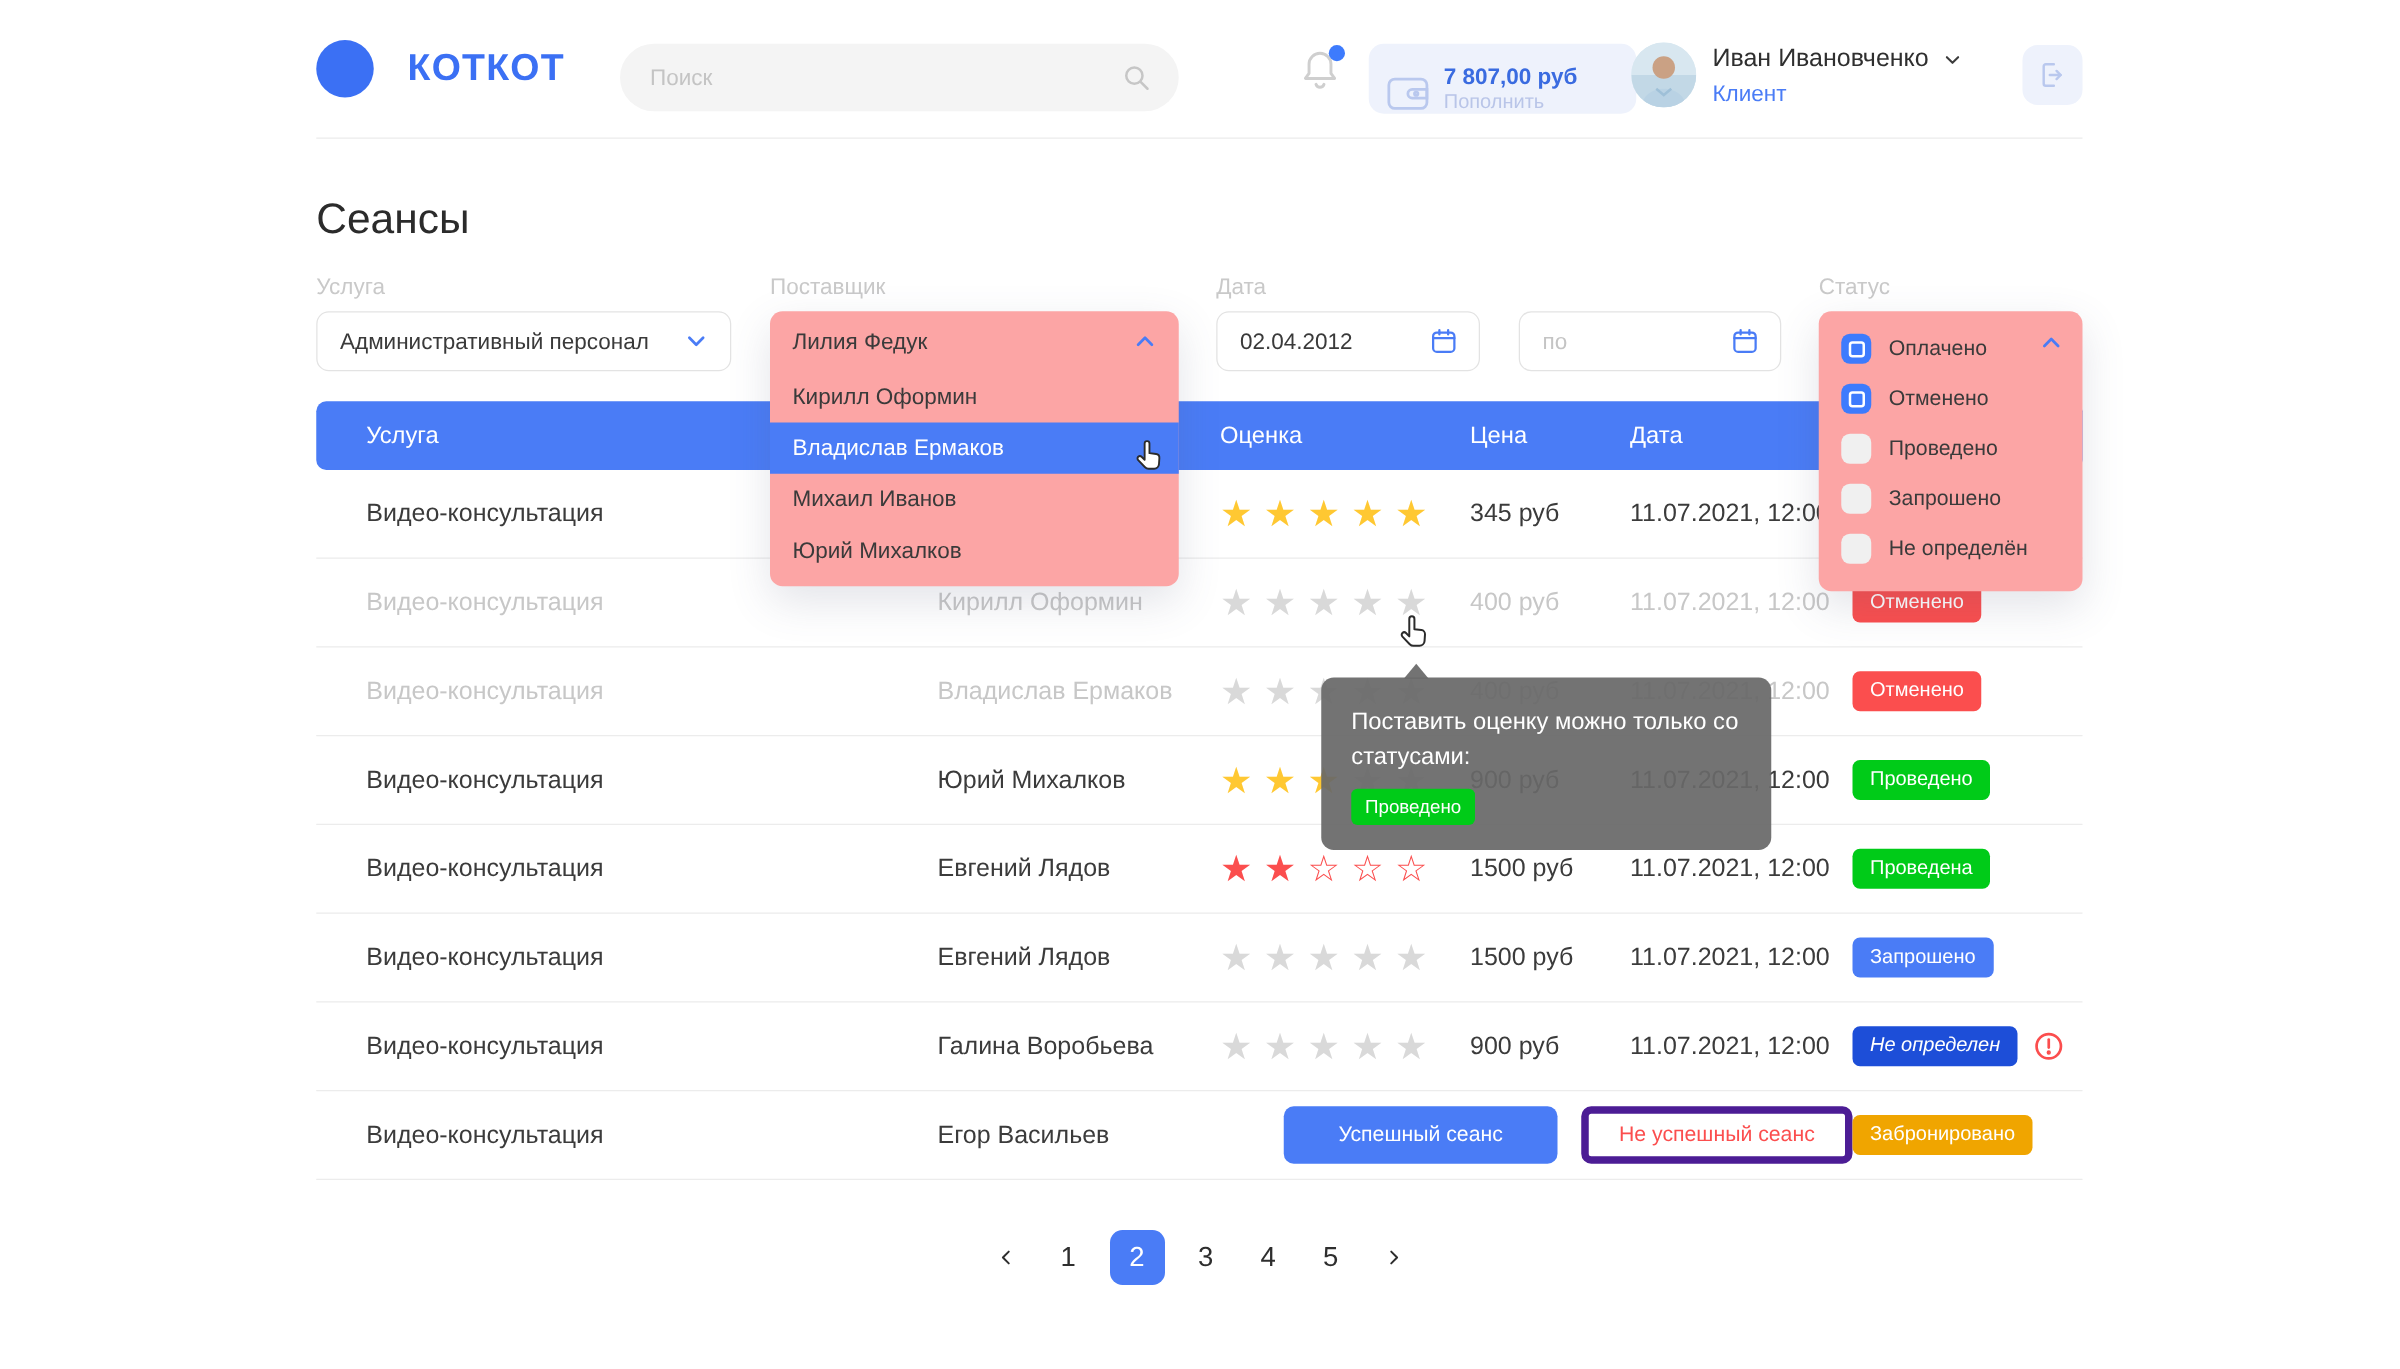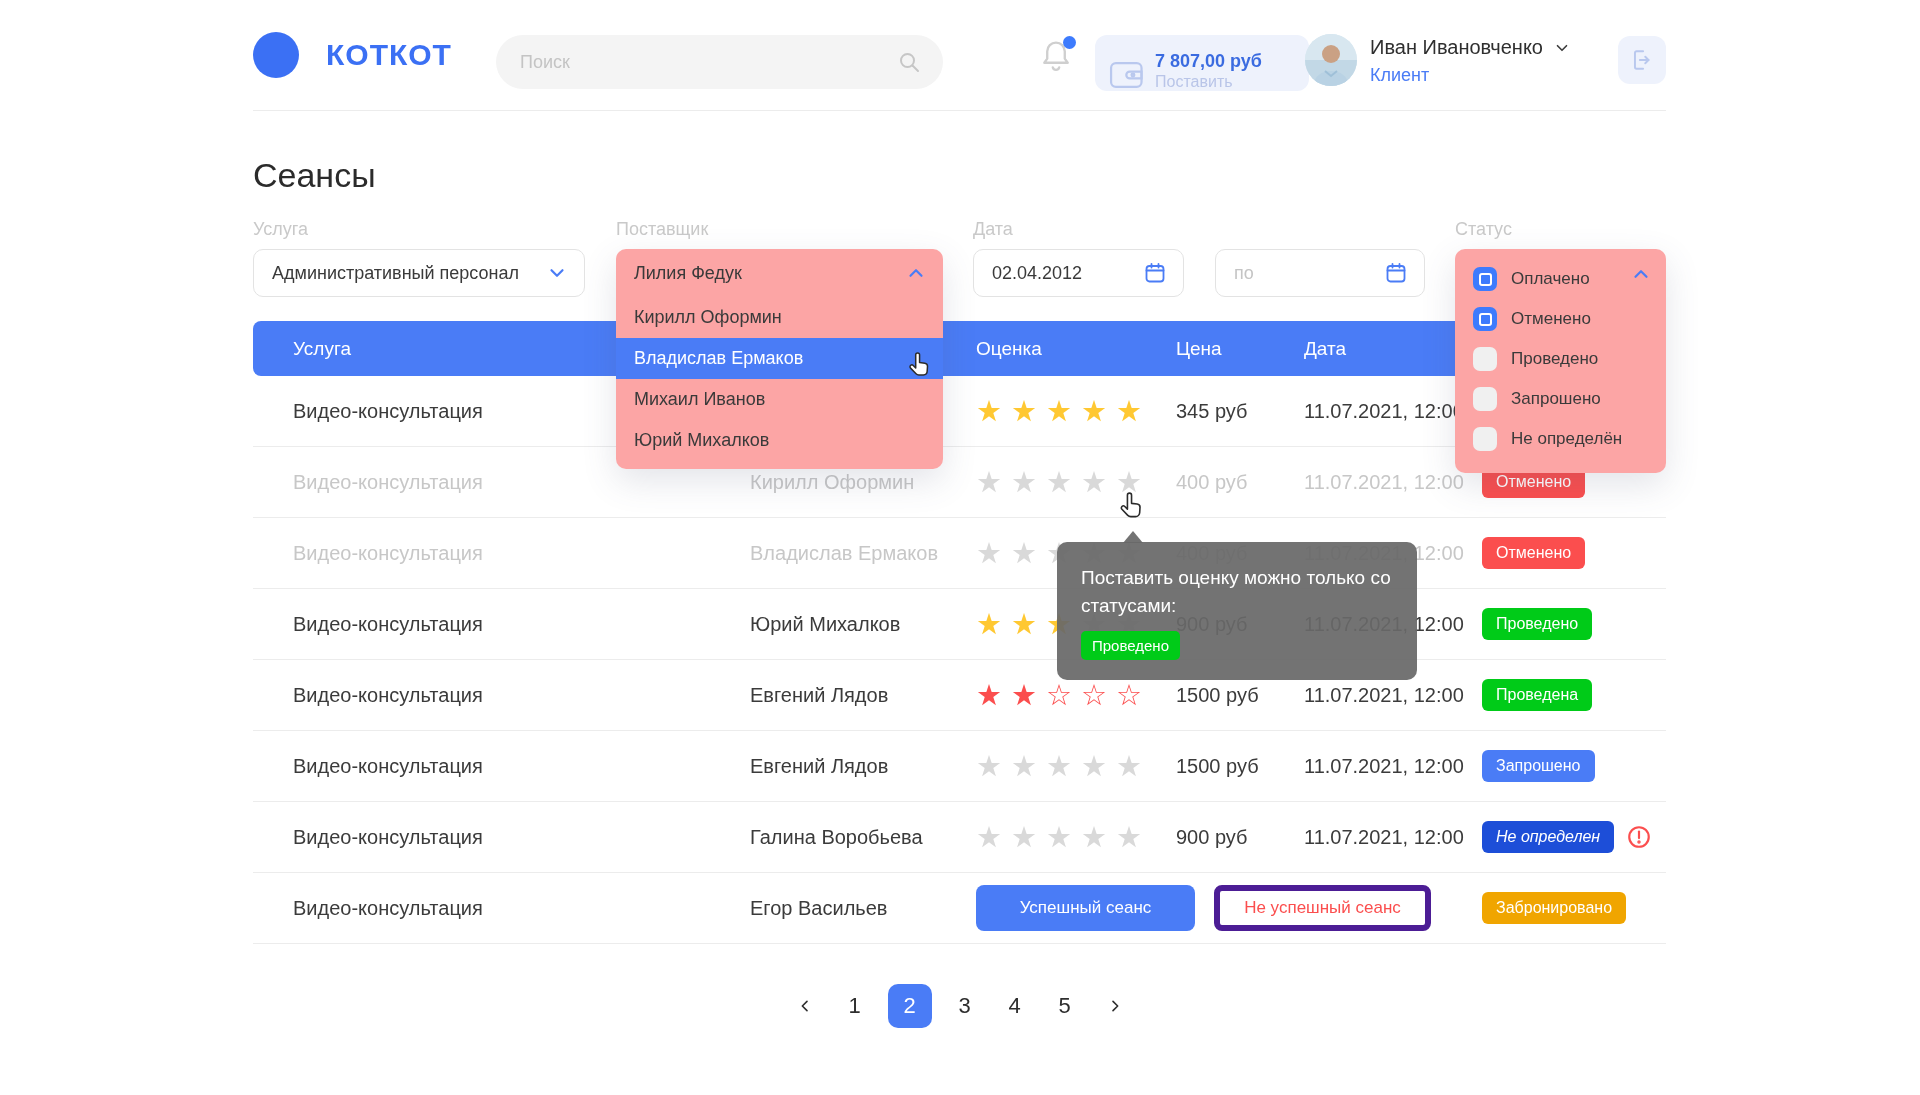--- a/index.html
+++ b/index.html
@@ -56,21 +56,21 @@
         height:70px;border-bottom:1px solid #ececec;font-size:20px;color:#3b3b3b;}
   .trow .cell.first{padding-left:40px;}
   .trow.muted{color:#c7c7c7;}
   .star{font-family:"DejaVu Sans",sans-serif;font-size:29px;margin-right:9px;line-height:1;}
   .star.yellow{color:#ffc832;} .star.gray{color:#d9d9d9;} .star.red{color:#fb4e4e;}
   .stars-wrap{display:flex;align-items:center;cursor:pointer;}
   .badge{display:inline-block;padding:7px 14px;border-radius:6px;font-size:16px;color:#fff;white-space:nowrap;}
   .badge.red{background:#fb4e4e;} .badge.green{background:#00cb18;} .badge.blue{background:#4a7cf6;}
   .badge.orange{background:#f0a500;} .badge.gray{background:#1d4ed8;font-style:italic;}
   .c-status{display:flex;align-items:center;gap:12px;}
-  .actions{grid-column:3/6;display:flex;align-items:center;gap:19px;}
+  .actions{grid-column:3/6;display:flex;align-items:center;gap:19px;justify-content:flex-end;}
   .btn-success{width:219px;height:46px;border-radius:8px;background:#4a7cf6;color:#fff;border:none;
                font-size:17px;font-family:"Liberation Sans",sans-serif;cursor:pointer;}
   .btn-fail{width:217px;height:46px;border-radius:8px;background:#fff;color:#fb4e4e;
             border:6px solid #4c1d95;font-size:17px;font-family:"Liberation Sans",sans-serif;cursor:pointer;}
 
   
   .pagination{margin-top:40px;display:flex;align-items:center;justify-content:center;gap:16px;}
   .pg-item{min-width:34px;height:44px;display:flex;align-items:center;justify-content:center;
            font-size:22px;color:#2e2e2e;cursor:pointer;border-radius:10px;}
   .pg-item.active{width:44px;background:#4a7cf6;color:#fff;}
@@ -138,21 +138,21 @@
     <div class="wallet">
       <span>
         <svg width="36" height="32" viewBox="0 0 26 22" fill="none" stroke="#b9c8ee" stroke-width="1.6">
           <rect x="1.5" y="2.5" width="22" height="17" rx="3.5"></rect>
           <path d="M15 8.5h8.5v5H15a2.5 2.5 0 0 1 0-5z"></path>
             <circle cx="17.3" cy="11" r="1"></circle>
         </svg>
       </span>
       <span>
         <div class="wallet-amount">7 807,00 руб</div>
-        <div class="wallet-topup">Поставить</div>
+        <div class="wallet-topup">Пополнить</div>
       </span>
     </div>
 
     <div class="avatar">
       <svg width="52" height="52" viewBox="0 0 52 52">
         <rect width="52" height="52" fill="#d8e7f0"></rect>
         <rect y="26" width="52" height="26" fill="#c2d8e6"></rect>
         <circle cx="26" cy="20" r="9" fill="#caa184"></circle>
         <path d="M8 52c1-10 9-15 18-15s17 5 18 15z" fill="#b9d2e4"></path>
         <path d="M20 37l6 5 6-5" fill="none" stroke="#9fc0d8" stroke-width="2"></path>

